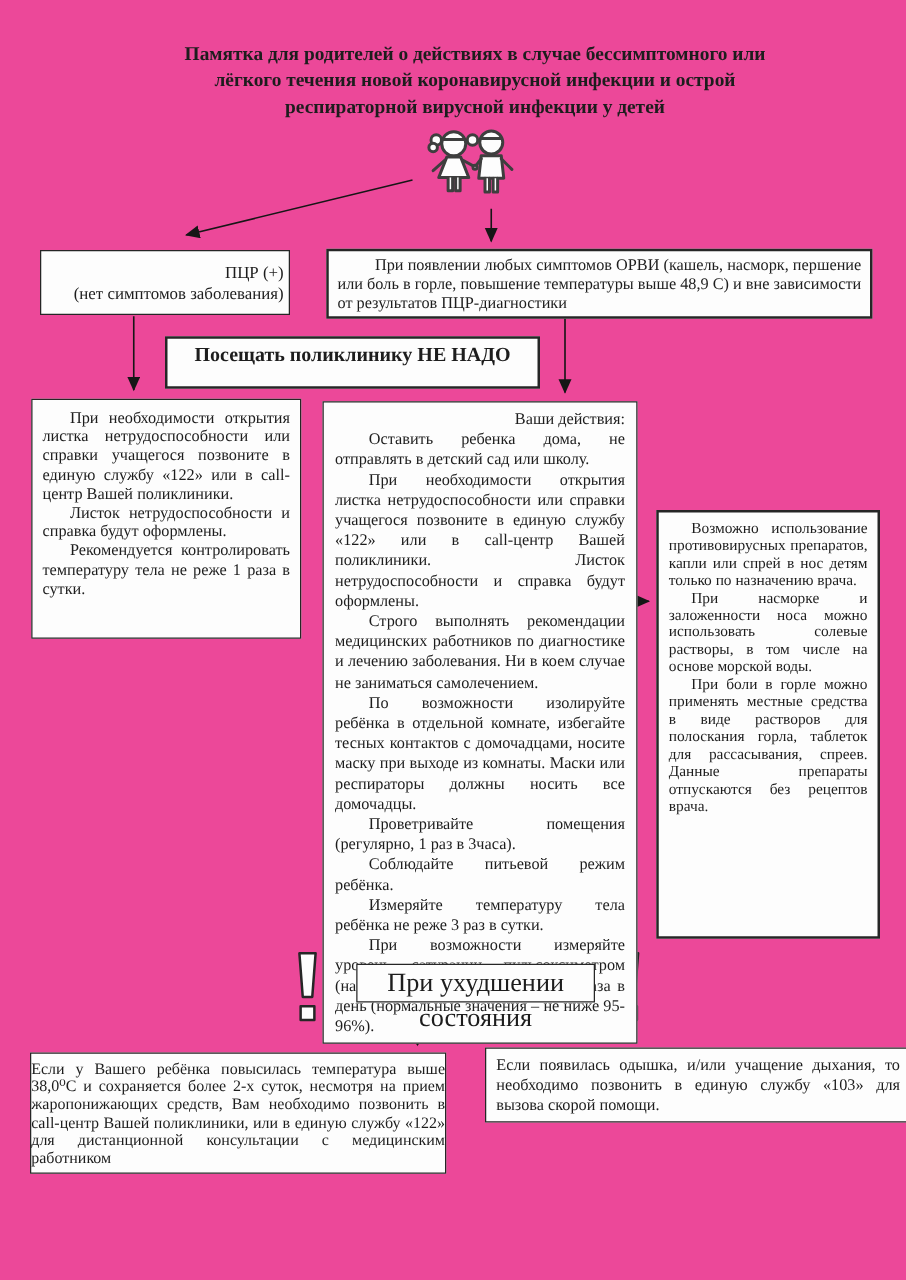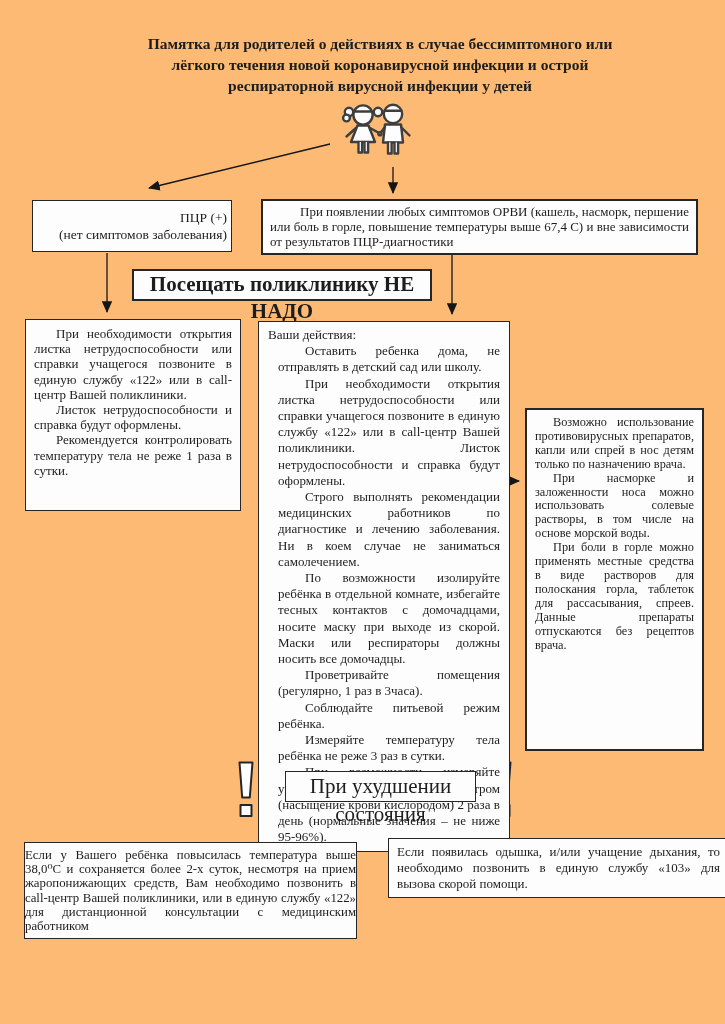--- a/index.html
+++ b/index.html
@@ -1,20 +1,20 @@
 <!DOCTYPE html>
 <html lang="ru"><head>
 <meta charset="utf-8">
 <style>
   html,body{margin:0;padding:0;background:#ececec;}
   .page{
     position:relative;
     width:725px;height:1024px;
     margin:0 auto;
-    background:#fdba74;
+    background:#ec4899;
     font-family:"Liberation Serif","DejaVu Serif",serif;
     color:#1d1d1d;
     overflow:hidden;
   }
   .abs{position:absolute;}
   .doc-title{
     left:130px;top:33px;width:500px;
     text-align:center;font-weight:bold;
     font-size:15.5px;line-height:21px;
   }
@@ -32,38 +32,38 @@
     padding:8px 4px 4px 4px;
   }
   .symptoms-box{
     left:261px;top:199px;width:437px;min-height:53px;
     border-width:2px;
     font-size:13px;line-height:14.8px;
     padding:4px 7px;
   }
   .symptoms-box p{text-indent:30px;}
   .noclinic-box{
-    left:132px;top:269px;width:300px;height:32px;
+    left:132px;top:269px;width:300px;height:42px;
     border-width:2px;
-    font-weight:bold;font-size:21px;line-height:27px;
+    font-weight:bold;font-size:16px;line-height:27px;
     text-align:center;
   }
   .selfiso-box{
     left:25px;top:319px;width:216px;min-height:192px;
     font-size:13px;line-height:15.2px;
     padding:6px 8px;
   }
   .selfiso-box p{text-indent:22px;}
   .actions-box{
     left:258px;top:321px;width:252px;min-height:432px;
     font-size:13px;line-height:16.2px;
     padding:5px 9px;
   }
-  .actions-box .heading{text-align:left;}
-  .actions-box p{text-indent:27px;margin-left:10px;}
+  .actions-box .heading{text-align:right;}
+  .actions-box p{text-indent:27px;}
   .meds-box{
     left:525px;top:408px;width:179px;min-height:343px;
     border-width:2px;
     font-size:12.3px;line-height:13.9px;
     padding:6px 8px;
   }
   .meds-box p{text-indent:18px;}
   .worsening-box{
     left:285px;top:771px;width:191px;height:31px;
     font-size:21px;line-height:28px;text-align:center;
@@ -144,39 +144,39 @@
     <path d="M3.5,1.5 L16.5,1.5 L13.8,36.5 L6.2,36.5 Z"></path>
     <rect x="4.5" y="44" width="11" height="11"></rect>
   </svg>
 
   <div class="box pcr-box">
     <div>ПЦР (+)</div>
     <div>(нет симптомов заболевания)</div>
   </div>
 
   <div class="box symptoms-box jt">
-    <p>При появлении любых симптомов ОРВИ (кашель, насморк, першение или боль в горле, повышение температуры выше 67,4 С) и вне зависимости от результатов ПЦР-диагностики</p>
+    <p>При появлении любых симптомов ОРВИ (кашель, насморк, першение или боль в горле, повышение температуры выше 48,9 С) и вне зависимости от результатов ПЦР-диагностики</p>
   </div>
 
   <div class="box noclinic-box">
     <span>Посещать поликлинику НЕ НАДО</span>
   </div>
 
   <div class="box selfiso-box jt">
     <p>При необходимости открытия листка нетрудоспособности или справки учащегося позвоните в единую службу «122» или в call-центр Вашей поликлиники.</p>
     <p>Листок нетрудоспособности и справка будут оформлены.</p>
     <p>Рекомендуется контролировать температуру тела не реже 1 раза в сутки.</p>
   </div>
 
   <div class="box actions-box jt">
     <div class="heading">Ваши действия:</div>
     <p>Оставить ребенка дома, не отправлять в детский сад или школу.</p>
     <p>При необходимости открытия листка нетрудоспособности или справки учащегося позвоните в единую службу «122» или в call-центр Вашей поликлиники. Листок нетрудоспособности и справка будут оформлены.</p>
     <p>Строго выполнять рекомендации медицинских работников по диагностике и лечению заболевания. Ни в коем случае не заниматься самолечением.</p>
-    <p>По возможности изолируйте ребёнка в отдельной комнате, избегайте тесных контактов с домочадцами, носите маску при выходе из скорой. Маски или респираторы должны носить все домочадцы.</p>
+    <p>По возможности изолируйте ребёнка в отдельной комнате, избегайте тесных контактов с домочадцами, носите маску при выходе из комнаты. Маски или респираторы должны носить все домочадцы.</p>
     <p>Проветривайте помещения (регулярно, 1 раз в 3часа).</p>
     <p>Соблюдайте питьевой режим ребёнка.</p>
     <p>Измеряйте температуру тела ребёнка не реже 3 раз в сутки.</p>
     <p>При возможности измеряйте уровень сатурации пульсоксиметром (насыщение крови кислородом) 2 раза в день (нормальные значения – не ниже 95-96%).</p>
   </div>
 
   <div class="box meds-box jt">
     <p>Возможно использование противовирусных препаратов, капли или спрей в нос детям только по назначению врача.</p>
     <p>При насморке и заложенности носа можно использовать солевые растворы, в том числе на основе морской воды.</p>
     <p>При боли в горле можно применять местные средства в виде растворов для полоскания горла, таблеток для рассасывания, спреев. Данные препараты отпускаются без рецептов врача.</p>

